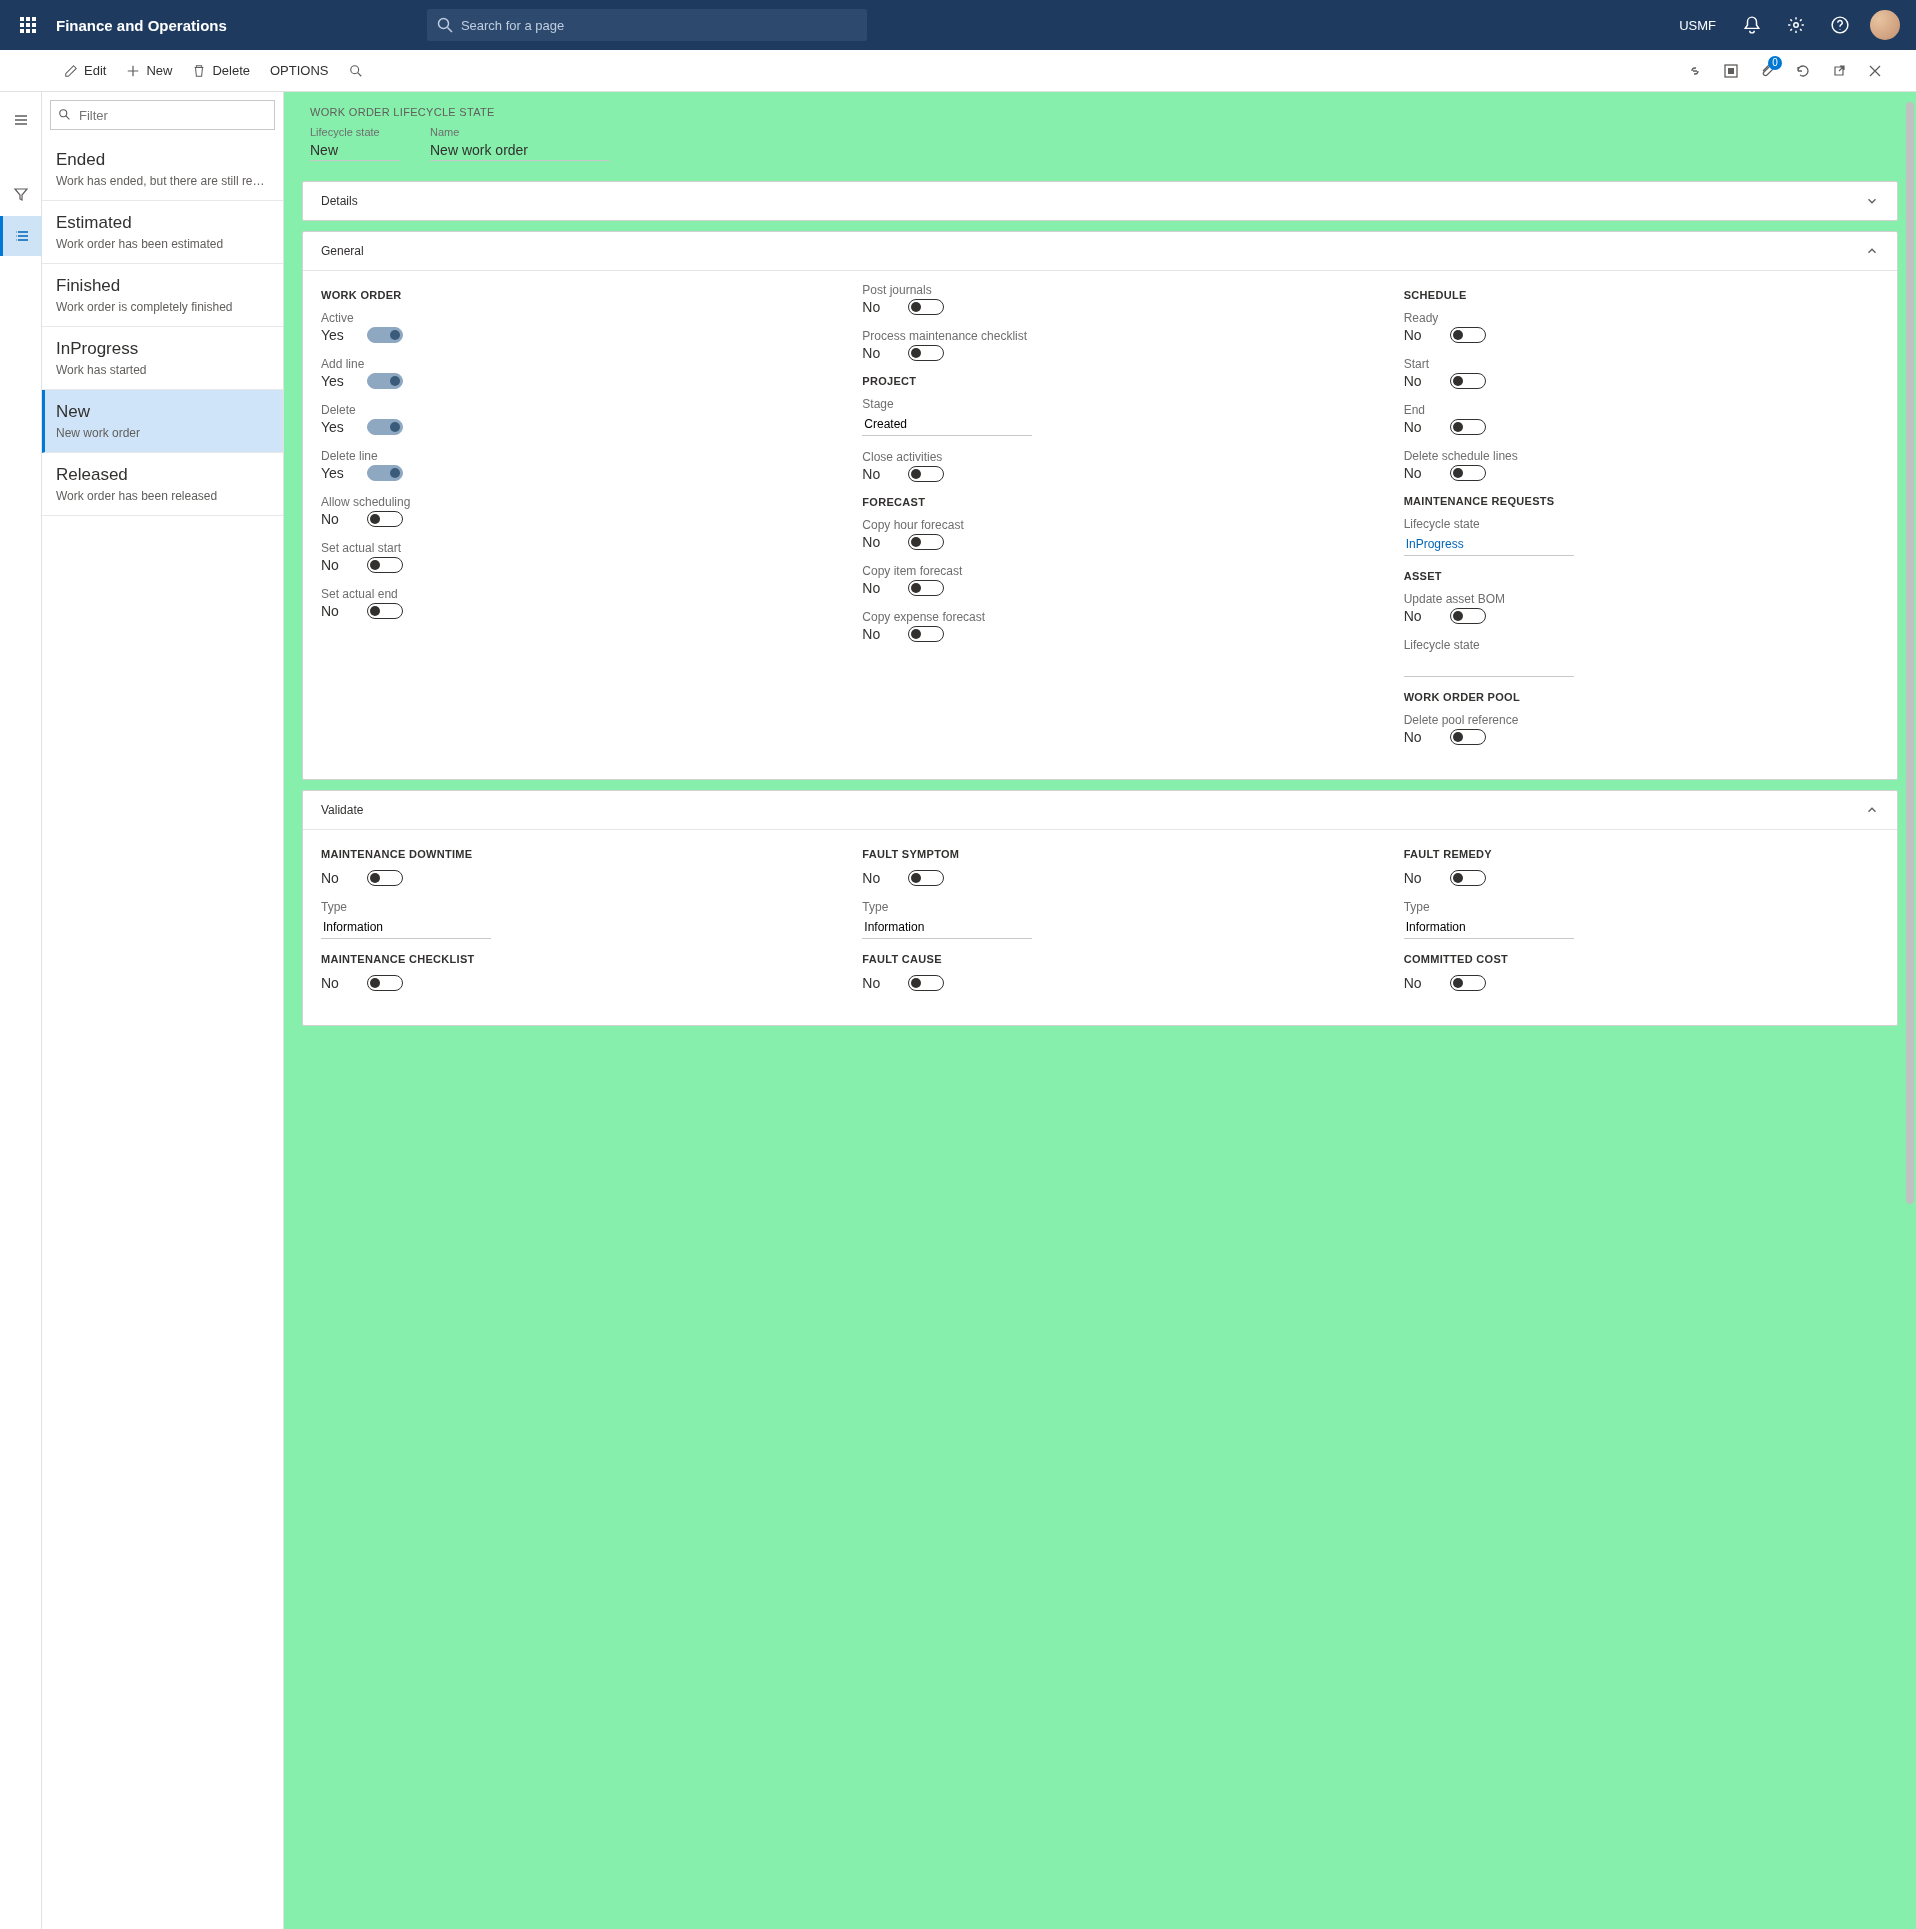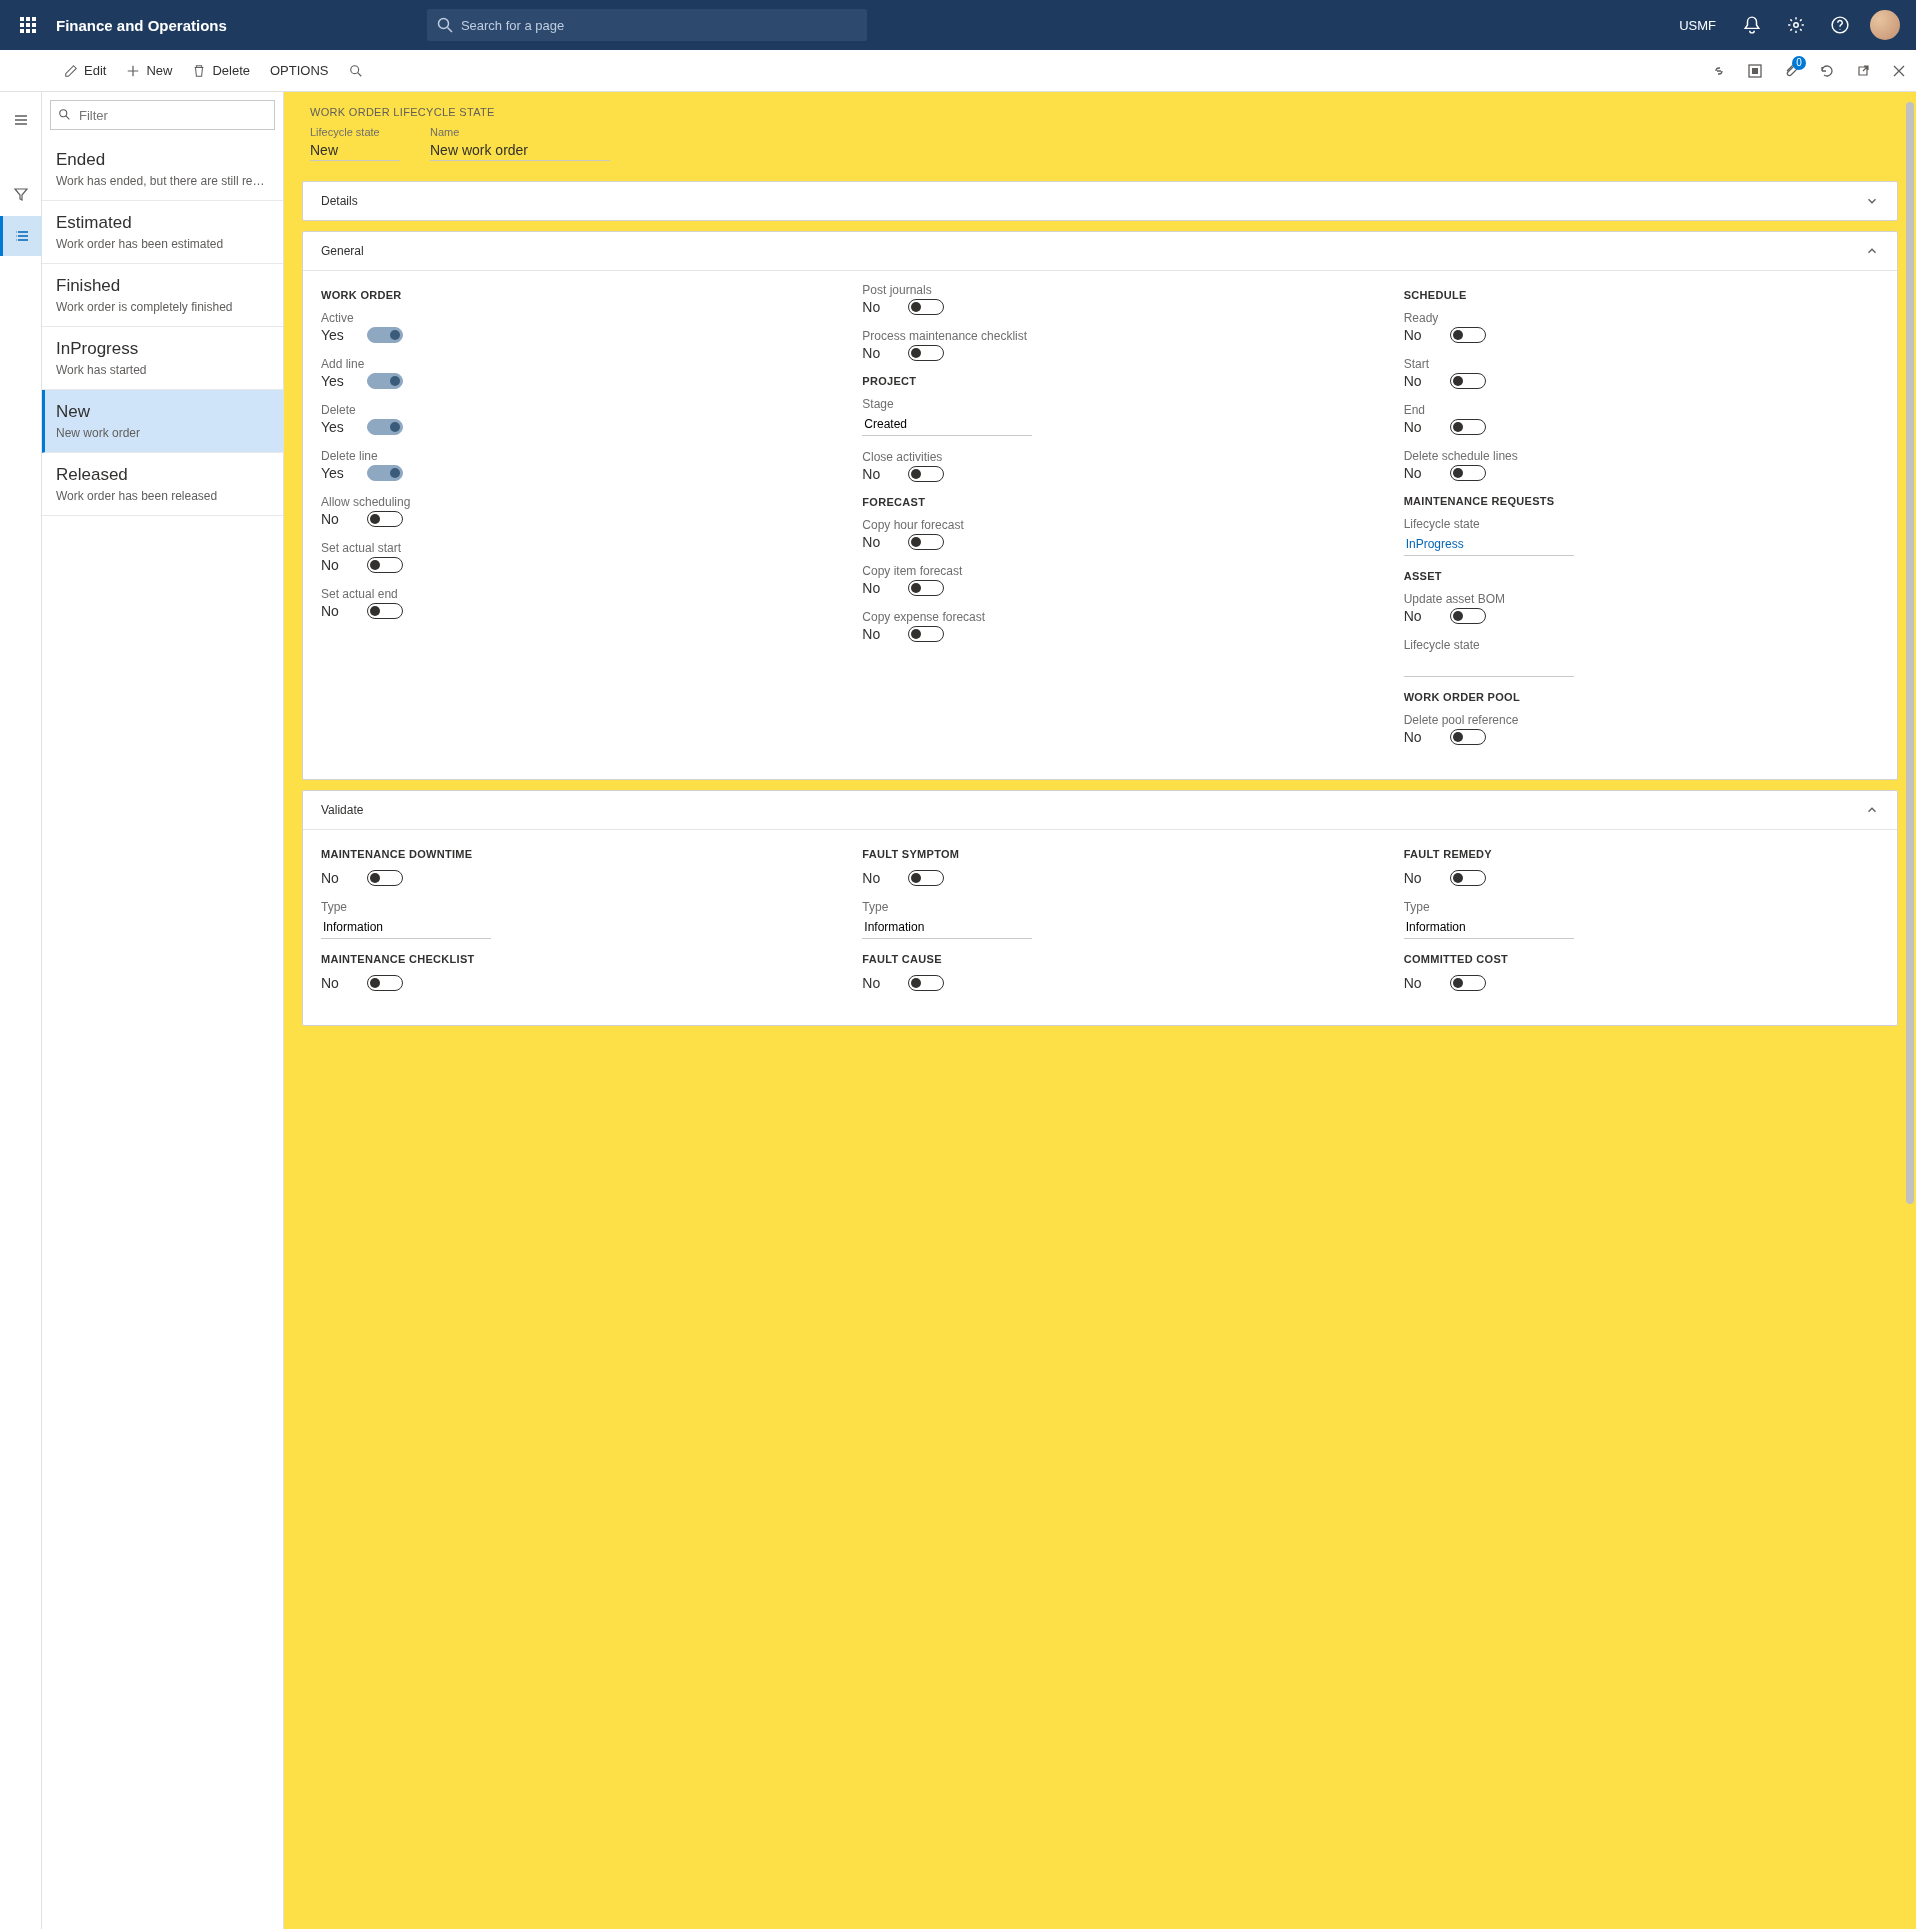--- a/index.html
+++ b/index.html
@@ -13,21 +13,21 @@
   .search-box { background: #2d4a6e; border: none; border-radius: 2px; width: 440px; height: 32px; color: #fff; padding: 0 10px 0 34px; font-size: 13px; }
   .search-box::placeholder { color: #c0cde0; }
   .search-wrap-inner { position: relative; }
   .search-icon-svg { position: absolute; left: 10px; top: 8px; width: 16px; height: 16px; fill: #c0cde0; }
   .top-right { margin-left: auto; display: flex; align-items: center; gap: 0; }
   .company { font-size: 13px; padding: 0 14px; }
   .top-icon { width: 44px; height: 50px; display: flex; align-items: center; justify-content: center; cursor: pointer; }
   .top-icon svg { width: 18px; height: 18px; fill: #fff; }
   .avatar { width: 30px; height: 30px; border-radius: 50%; background: radial-gradient(circle at 30% 30%, #e8c4a0, #c49070); margin: 0 8px; }
 
-  .action-bar { background: #fff; border-bottom: 1px solid #e1e1e1; height: 42px; display: flex; padding: 0 0 0 54px; }
+  .action-bar { background: #fff; border-bottom: 1px solid #e1e1e1; height: 42px; display: flex; padding: 0 24px 0 54px; }
   .action-btn { display: flex; align-items: center; gap: 6px; padding: 0 10px; height: 100%; cursor: pointer; font-size: 13px; color: #323130; }
   .action-btn svg { width: 14px; height: 14px; fill: #605e5c; }
   .action-right { margin-left: auto; display: flex; align-items: center; gap: 2px; }
   .action-icon-btn { width: 34px; height: 42px; display: flex; align-items: center; justify-content: center; cursor: pointer; position: relative; }
   .action-icon-btn svg { width: 16px; height: 16px; fill: #605e5c; }
   .badge { position: absolute; top: 6px; right: 2px; background: #0078d4; color: #fff; border-radius: 8px; font-size: 10px; min-width: 14px; height: 14px; display: flex; align-items: center; justify-content: center; }
 
   .body-wrap { display: flex; height: calc(100vh - 92px); min-height: 1000px; }
   .left-rail { width: 42px; background: #fff; border-right: 1px solid #e1e1e1; display: flex; flex-direction: column; align-items: center; padding-top: 8px; gap: 2px; }
   .rail-btn { width: 42px; height: 40px; display: flex; align-items: center; justify-content: center; cursor: pointer; }
@@ -38,21 +38,21 @@
   .filter-wrap { padding: 8px; }
   .filter-input { width: 100%; height: 30px; border: 1px solid #c8c8c8; padding: 0 8px 0 28px; font-size: 13px; }
   .filter-inner { position: relative; }
   .filter-icon { position: absolute; left: 8px; top: 8px; width: 14px; height: 14px; fill: #605e5c; }
   .list-items { flex: 1; overflow-y: auto; }
   .list-item { padding: 12px 14px; border-bottom: 1px solid #e8e8e8; cursor: pointer; }
   .list-item.selected { background: #cfe4f8; border-left: 3px solid #0078d4; padding-left: 11px; }
   .list-item-title { font-size: 17px; font-weight: 400; color: #323130; margin-bottom: 4px; }
   .list-item-sub { font-size: 12px; color: #605e5c; white-space: nowrap; overflow: hidden; text-overflow: ellipsis; }
 
-  .main-pane { flex: 1; background: #fde047; overflow-y: auto; padding: 0 18px 20px 18px; position: relative; }
+  .main-pane { flex: 1; background: #86efac; overflow-y: auto; padding: 0 18px 20px 18px; position: relative; }
   .page-header { padding: 14px 4px 10px 8px; }
   .page-caption { font-size: 11px; color: #605e5c; letter-spacing: 0.3px; margin-bottom: 8px; }
   .header-fields { display: flex; gap: 30px; }
   .header-field { display: flex; flex-direction: column; }
   .header-label { font-size: 11px; color: #6e6e6e; margin-bottom: 2px; }
   .header-value { font-size: 14px; color: #323130; padding: 2px 0; border-bottom: 1px solid #c8c8c8; min-width: 90px; }
   .header-value.wide { min-width: 180px; }
 
   .card { background: #fff; border: 1px solid #d2d2d2; border-radius: 2px; margin-top: 10px; }
   .card-head { display: flex; align-items: center; justify-content: space-between; padding: 12px 18px; cursor: pointer; }

